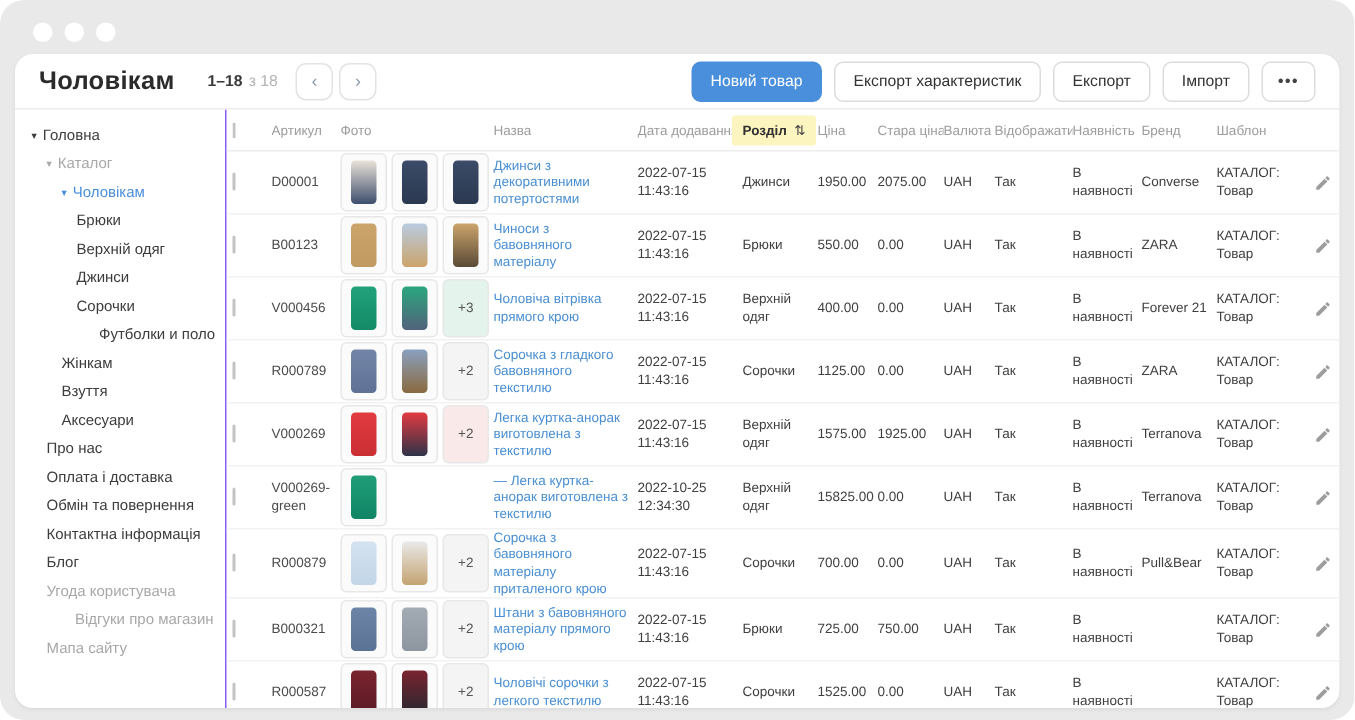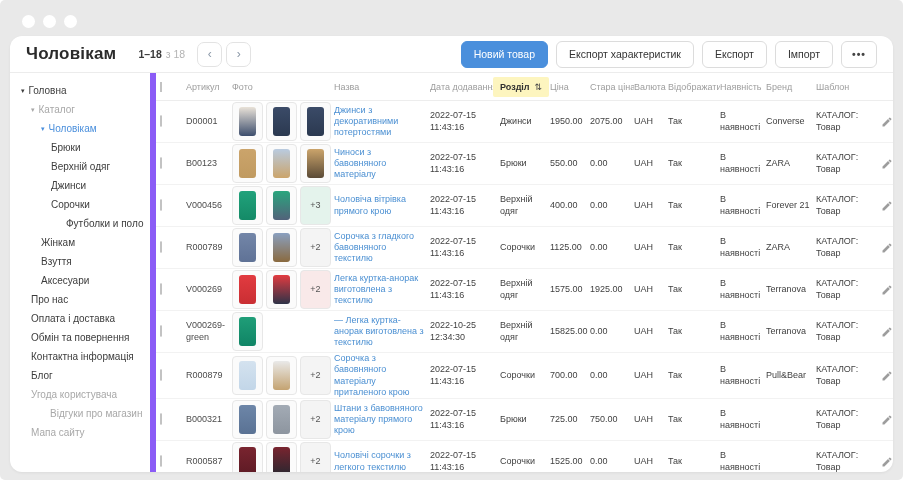--- a/index.html
+++ b/index.html
@@ -1,34 +1,34 @@
 <!DOCTYPE html>
 <html><head>
 <meta charset="utf-8">
 <style>
   html,body{margin:0;padding:0;background:#fff;font-family:"Liberation Sans",sans-serif;}
-  .canvas{position:relative;width:903px;height:480px;background:#e9e9e9;border-radius:5px;overflow:hidden;}
+  .canvas{position:relative;width:903px;height:480px;background:#e9e9e9;border-radius:16px;overflow:hidden;}
   
   .dots{position:absolute;top:15px;left:22px;display:flex;gap:8px;}
   .dot{width:13px;height:13px;border-radius:50%;background:#fff;}
   
   .window{position:absolute;left:10px;top:36px;right:10px;bottom:8px;background:#fff;border-radius:12px;overflow:hidden;display:flex;flex-direction:column;box-shadow:0 1px 3px rgba(0,0,0,.06);}
   .win-header{height:36px;display:flex;align-items:center;padding:0 16px;border-bottom:1px solid #ececec;flex:0 0 auto;}
   .page-title{font-size:17px;font-weight:bold;color:#2b2b2b;letter-spacing:.2px;}
   .pagination{display:flex;align-items:center;margin-left:22px;gap:4px;}
   .pg-range{font-size:10.5px;font-weight:bold;color:#3a3a3a;}
   .pg-of{font-size:10.5px;color:#b4b4b4;margin-right:8px;}
   .pg-btn{width:25px;height:25px;border:1px solid #e3e3e3;border-radius:7px;background:#fff;color:#8b98a8;font-size:12px;line-height:23px;text-align:center;cursor:pointer;padding:0;}
   .actions{margin-left:auto;display:flex;gap:8px;align-items:center;}
   .btn{height:27px;padding:0 12px;border:1px solid #dcdcdc;border-radius:6px;background:#fff;color:#333;font-size:10.5px;font-family:"Liberation Sans",sans-serif;cursor:pointer;white-space:nowrap;}
   .btn.primary{background:#4a8fdc;border-color:#4a8fdc;color:#fff;}
   .btn.more{padding:0 10px;letter-spacing:1px;font-weight:bold;color:#444;}
   .body{display:flex;flex:1;overflow:hidden;}
   
-  .sidebar{width:140px;flex:0 0 140px;padding-top:8px;border-right:6px solid #8b5cf6;overflow:hidden;}
+  .sidebar{width:140px;flex:0 0 140px;padding-top:8px;border-right:1px solid #8b5cf6;overflow:hidden;}
   .side-item{display:flex;align-items:center;height:19px;font-size:10px;color:#3c3c3c;cursor:pointer;white-space:nowrap;}
   .side-item .arrow{font-size:7px;margin-right:4px;transform:translateY(-0.5px);}
   .side-item.muted{color:#a8a8a8;text-align:center;}
   .side-item.active{color:#4a8fdc;}
   
   .table{flex:1;overflow:hidden;display:flex;flex-direction:column;}
   .tr{display:grid;grid-template-columns:26px 46px 102px 96px 70px 50px 40px 44px 34px 52px 46px 50px 64px 1fr;align-items:center;padding-left:4px;}
   .thead{height:27px;border-bottom:1px solid #ededed;flex:0 0 auto;}
   .th{font-size:9px;color:#9d9d9d;padding-right:4px;white-space:nowrap;overflow:hidden;}
   .th.sorted{justify-self:start;display:flex;align-items:center;gap:5px;background:#fdf5bf;color:#2f2f2f;font-weight:bold;padding:5px 7px;border-radius:2px;margin-left:-7px;}

